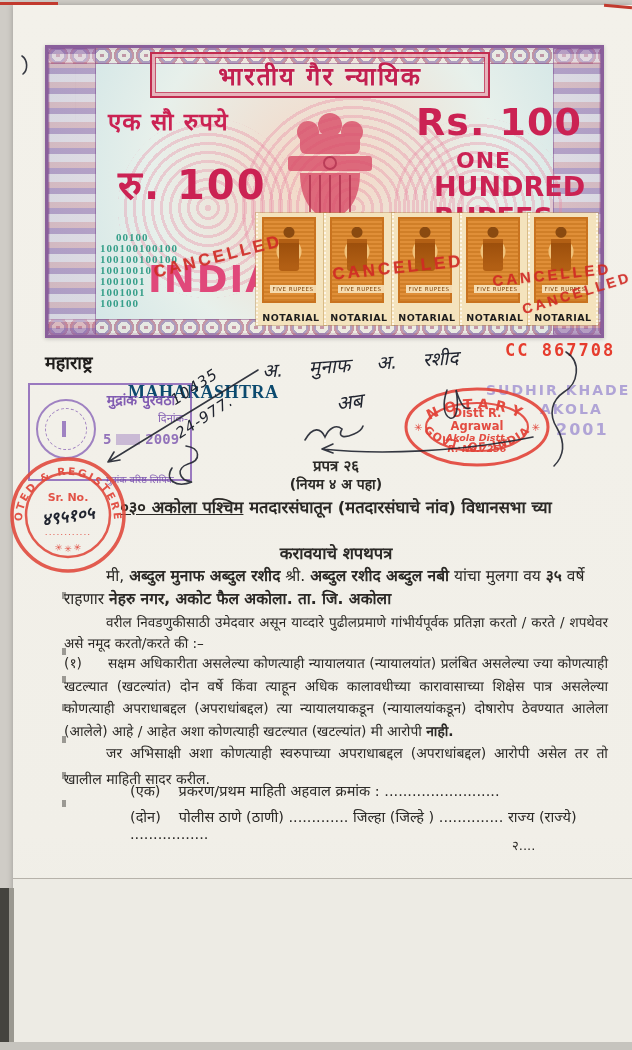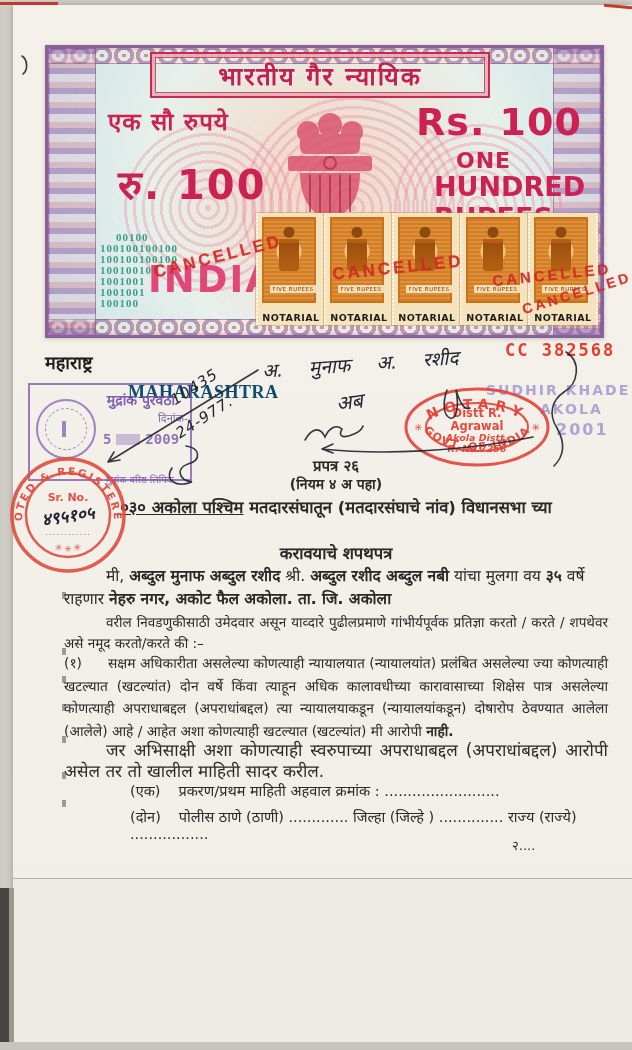--- a/index.html
+++ b/index.html
@@ -103,21 +103,21 @@
   .ftext{color:#2b2926;font-family:"DejaVu Sans","Liberation Sans",sans-serif;}
   .center{text-align:center;}
   .fhead1{left:66px;top:455px;width:540px;font-size:15px;font-weight:bold;}
   .fhead2{left:66px;top:474px;width:540px;font-size:14px;font-weight:bold;}
   .ftitle{left:64px;top:496px;width:544px;font-size:16.5px;font-weight:bold;line-height:23px;}
   .u{text-decoration:underline;}
   .fp1{left:64px;top:565px;width:544px;font-size:15.5px;line-height:23px;}
   .indent{display:inline-block;width:42px;}
   .fp2{left:64px;top:612px;width:544px;font-size:13.5px;line-height:21px;text-align:justify;}
   .fi1{left:64px;top:652px;width:544px;font-size:13.8px;line-height:22.5px;text-align:justify;}
-  .fp3{left:64px;top:740px;width:544px;font-size:17px;line-height:21px;text-align:justify;}
+  .fp3{left:64px;top:740px;width:544px;font-size:14px;line-height:26px;text-align:justify;}
   .fek{left:130px;top:780px;width:470px;font-size:14.5px;}
   .fdon{left:130px;top:806px;width:500px;font-size:14.5px;}
   .pagemark{left:512px;top:836px;font-size:13px;color:#2b2926;}
   b{font-weight:bold;}
 </style>
 </head>
 <body>
 
 <div class="abs page"></div>
 <div class="abs redline-tl"></div>
@@ -205,21 +205,21 @@
   <div class="nstamp-label">NOTARIAL</div>
 </div>
 
 <div class="abs cancelled" style="left:152px;top:247px;transform:rotate(-14deg);">CANCELLED</div>
 <div class="abs cancelled" style="left:332px;top:258px;transform:rotate(-6deg);">CANCELLED</div>
 <div class="abs cancelled" style="left:492px;top:266px;transform:rotate(-6deg);font-size:15px;">CANCELLED</div>
 <div class="abs cancelled" style="left:520px;top:285px;transform:rotate(-17deg);font-size:14px;">CANCELLED</div>
 
 <div class="abs state-dev">महाराष्ट्र</div>
 <div class="abs state-en">MAHARASHTRA</div>
-<div class="abs serial">CC 382568</div>
+<div class="abs serial">CC 867708</div>
 
 <div class="abs purv">
   <div class="purv-seal"></div>
   <div class="purv-title">मुद्रांक पुरवठा</div>
   <div class="purv-datelabel">दिनांक-</div>
   <div class="purv-date">
     <span>5</span>
     <span class="purv-smudge"></span>
     <span>2009</span>
   </div>

